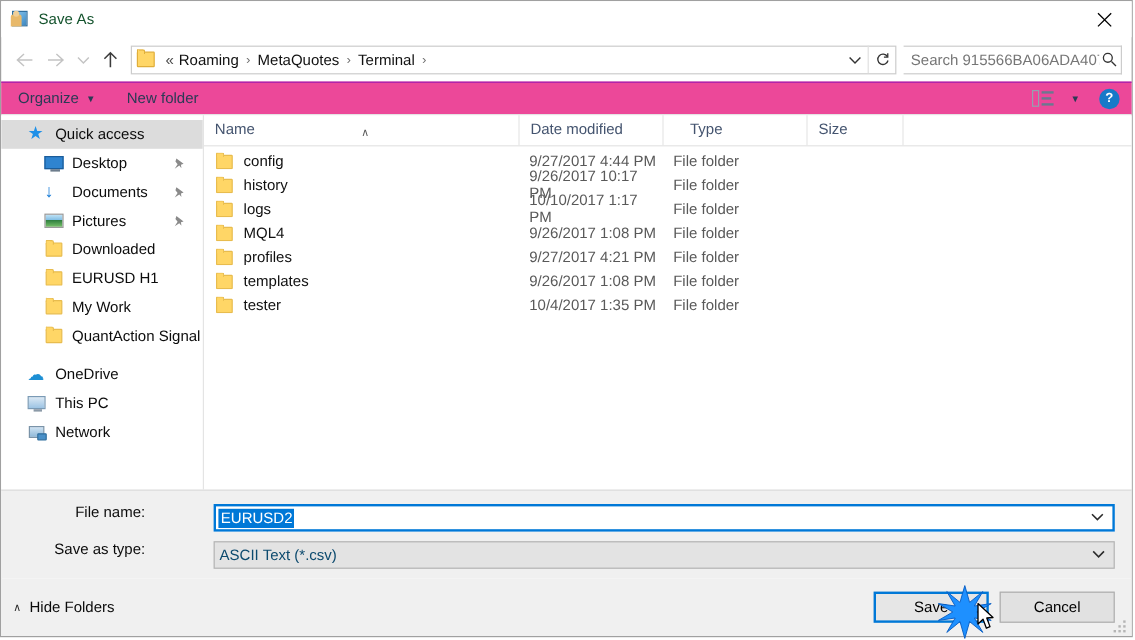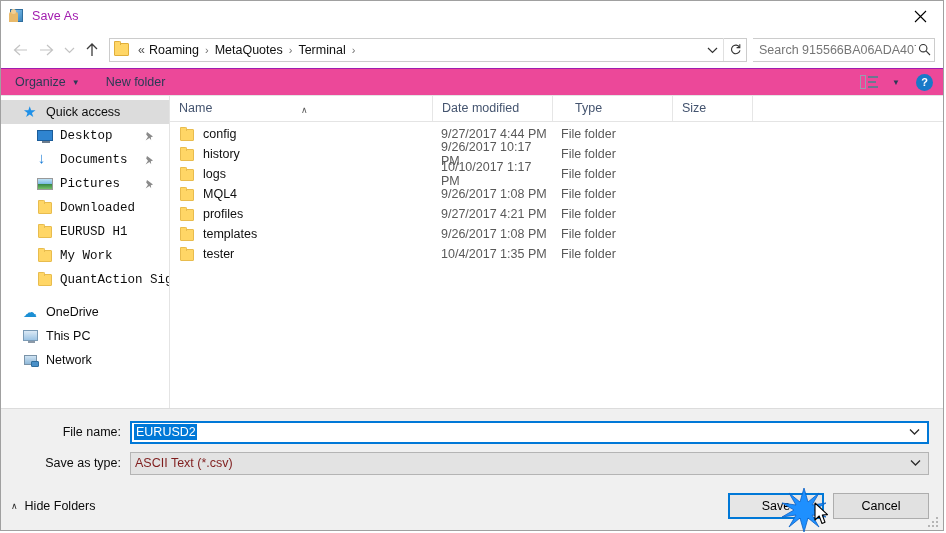--- a/index.html
+++ b/index.html
@@ -54,21 +54,21 @@
     border-radius: 2px 2px 0 0;
   }
   .title-icon .person:after {
     content:"";
     position:absolute; left:2px; top:-3px;
     width:5px; height:5px; border-radius:50%;
     background:#f0cf97;
   }
   .title-text {
     font-size: 12.5px;
-    color: #a21caf;
+    color: #14532d;
     letter-spacing: .1px;
   }
   .close-btn {
     position: absolute;
     right: 0; top: 0;
     width: 46px; height: 30px;
     display: flex; align-items: center; justify-content: center;
     color: #000;
   }
   .close-btn svg { display:block; }
@@ -249,21 +249,21 @@
   .side-item {
     height: 24px;
     display: flex;
     align-items: center;
     padding-left: 22px;
     font-size: 12.5px;
     color: #0c0c0c;
     position: relative;
     white-space: nowrap;
   }
-  .side-item.lvl2 { padding-left: 36px; font-family: Liberation Mono, monospace; }
+  .side-item.lvl2 { padding-left: 36px; }
   .side-item.selected { background: #dcdcdc; }
   .side-item.gap { margin-top: 8px; }
   .side-ico {
     width: 16px; height: 16px;
     margin-right: 7px;
     flex: 0 0 auto;
     position: relative;
   }
   .side-label { overflow:hidden; text-overflow: clip; }
   .pin {
@@ -390,23 +390,23 @@
   
   .formarea {
     flex: 0 0 auto;
     background: #f0f0f0;
     border-top: 1px solid #dcdcdc;
     padding: 11px 14px 0 14px;
     box-sizing: border-box;
   }
   .frm-row {
     display: flex;
-    align-items: center;
     height: 24px;
     margin-bottom: 7px;
+    gap: 48px;
   }
   .frm-label {
     width: 115px;
     text-align: right;
     padding-right: 9px;
     font-size: 12.5px;
     color: #0b0b0b;
     box-sizing: border-box;
     flex: 0 0 auto;
   }
@@ -418,21 +418,21 @@
     display: flex;
     align-items: center;
     box-sizing: border-box;
     position: relative;
   }
   .frm-field.focused { border: 2px solid #0078d7; }
   .frm-field.combo { background: #e3e3e3; border: 1px solid #b4b4b4; }
   .frm-value {
     padding-left: 4px;
     font-size: 12.5px;
-    color: #7f1d1d;
+    color: #0c4a6e;
   }
   .frm-value.sel {
     background: #0078d7;
     color: #ffffff;
     padding: 1px 1px 1px 2px;
     margin-left: 2px;
   }
   .frm-caret {
     position:absolute; right: 7px; top: 50%;
     transform: translateY(-50%);

